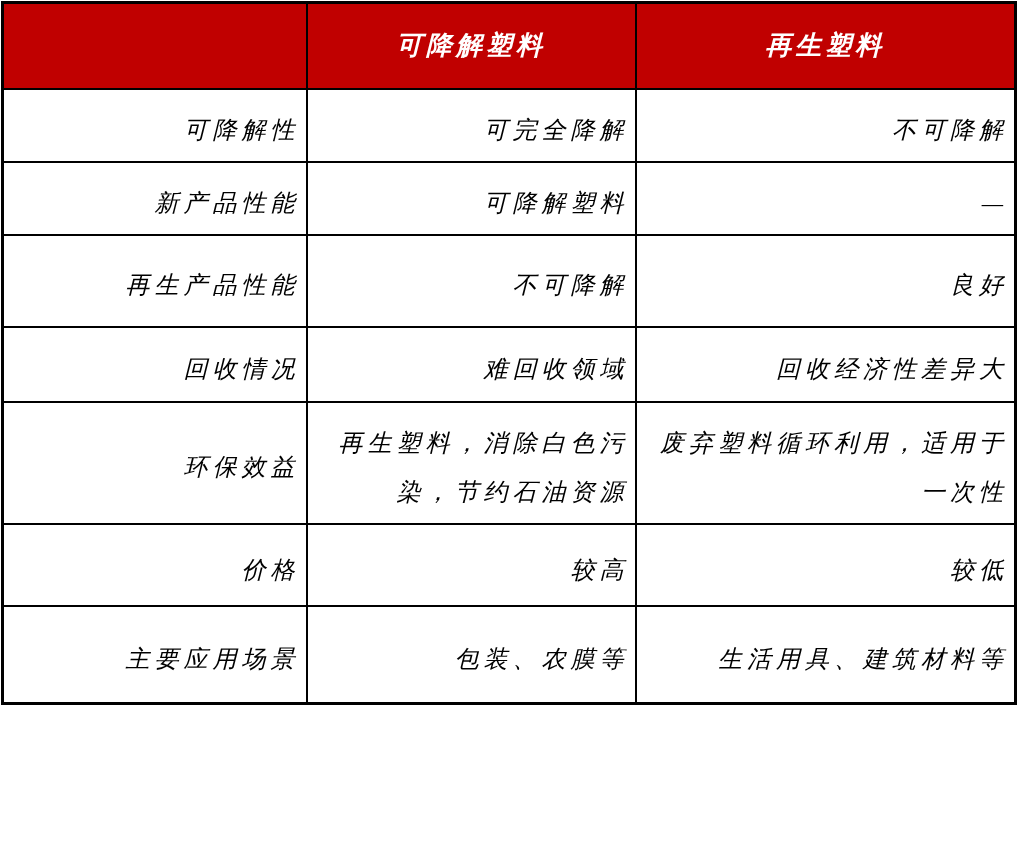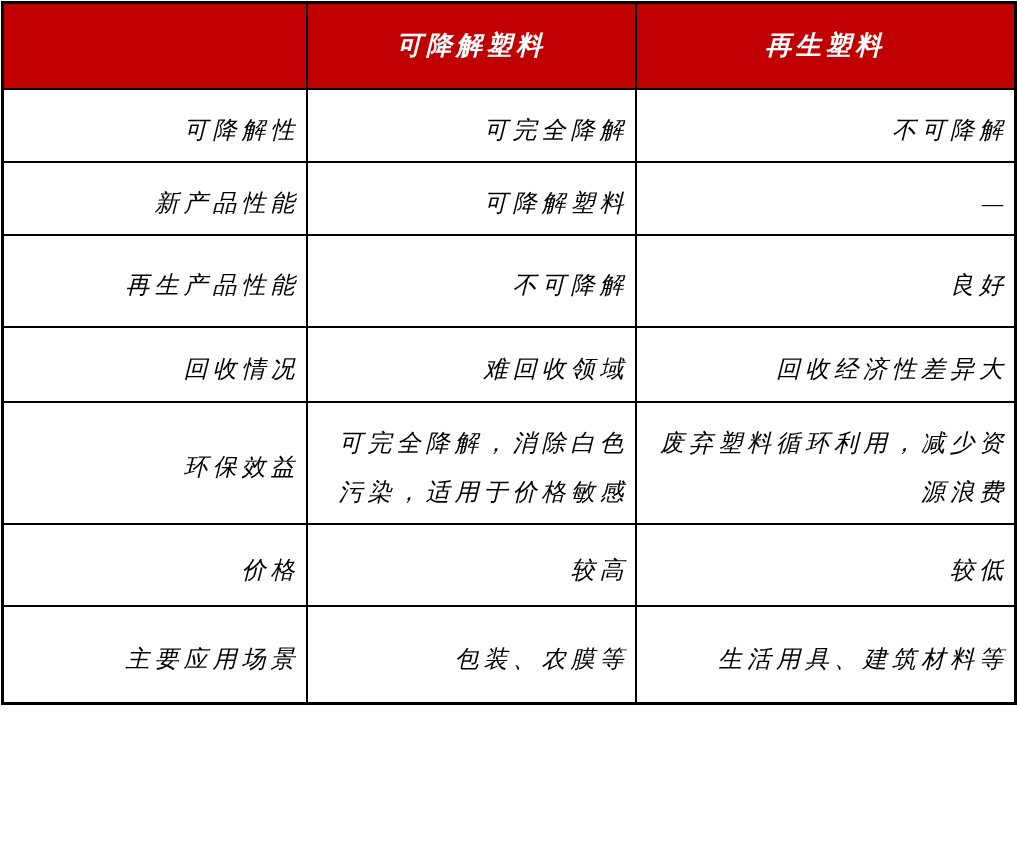--- a/index.html
+++ b/index.html
@@ -100,22 +100,22 @@
         <td>不可降解</td>
         <td>良好</td>
       </tr>
       <tr>
         <td>回收情况</td>
         <td>难回收领域</td>
         <td>回收经济性差异大</td>
       </tr>
       <tr>
         <td>环保效益</td>
-        <td>可完全降解，消除白色污染，适用于价格敏感</td>
-        <td>废弃塑料循环利用，减少资源浪费</td>
+        <td>再生塑料，消除白色污染，节约石油资源</td>
+        <td>废弃塑料循环利用，适用于一次性</td>
       </tr>
       <tr>
         <td>价格</td>
         <td>较高</td>
         <td>较低</td>
       </tr>
       <tr>
         <td>主要应用场景</td>
         <td>包装、农膜等</td>
         <td>生活用具、建筑材料等</td>

